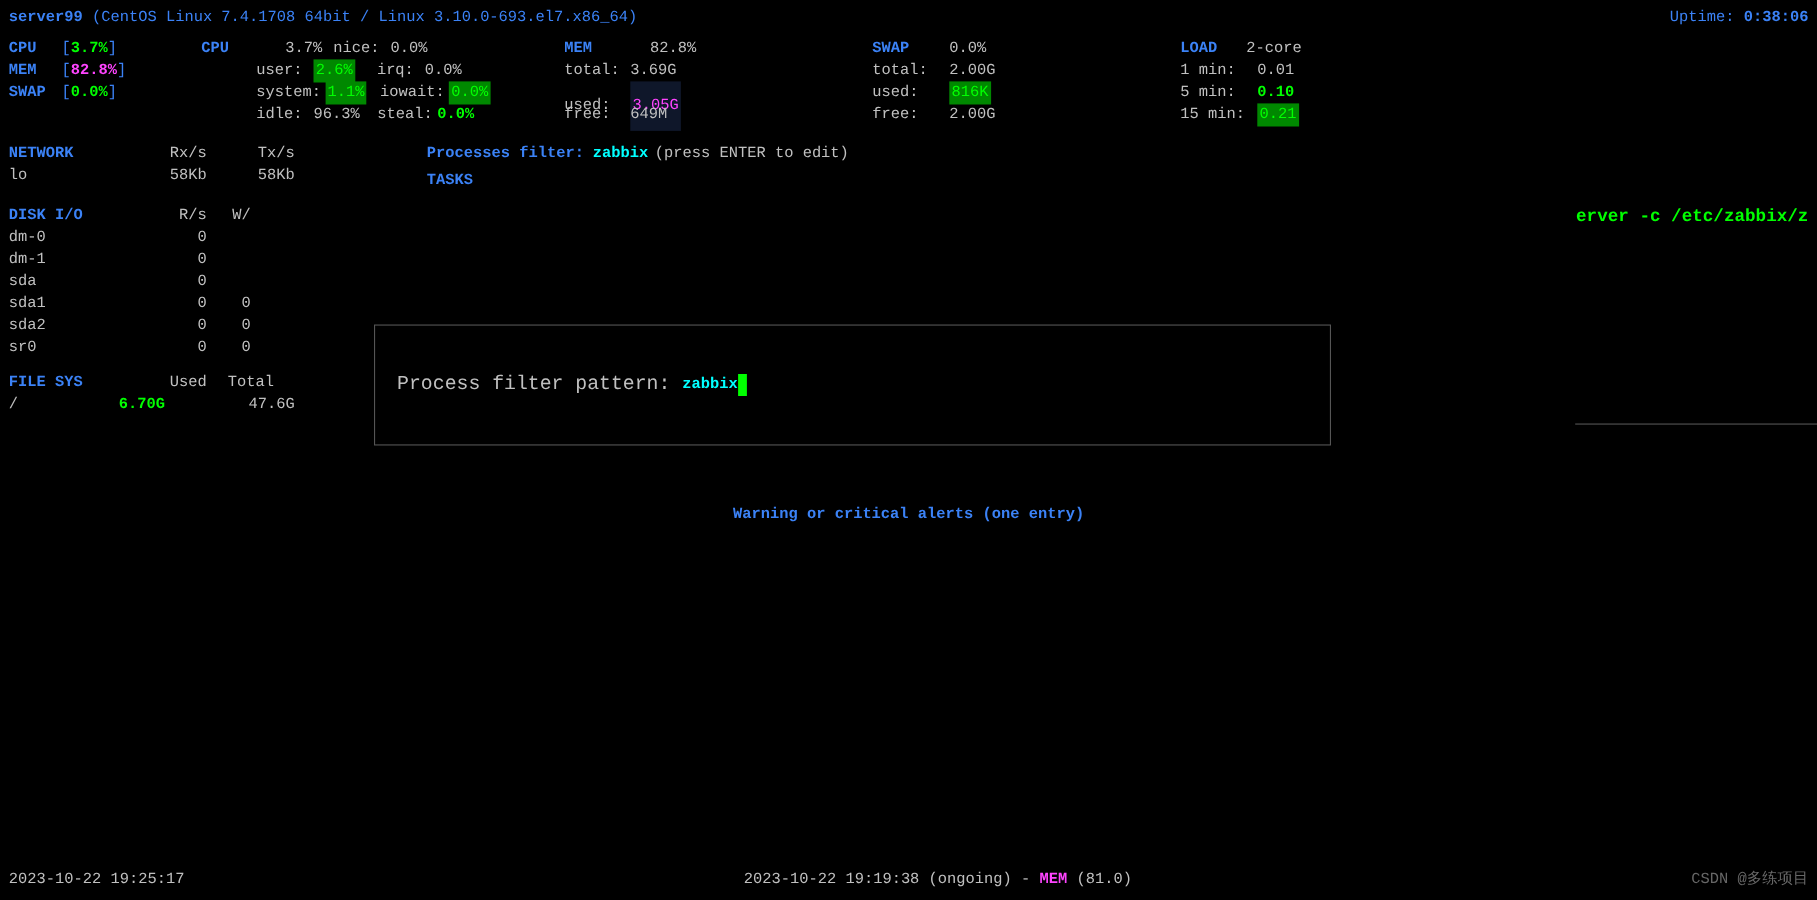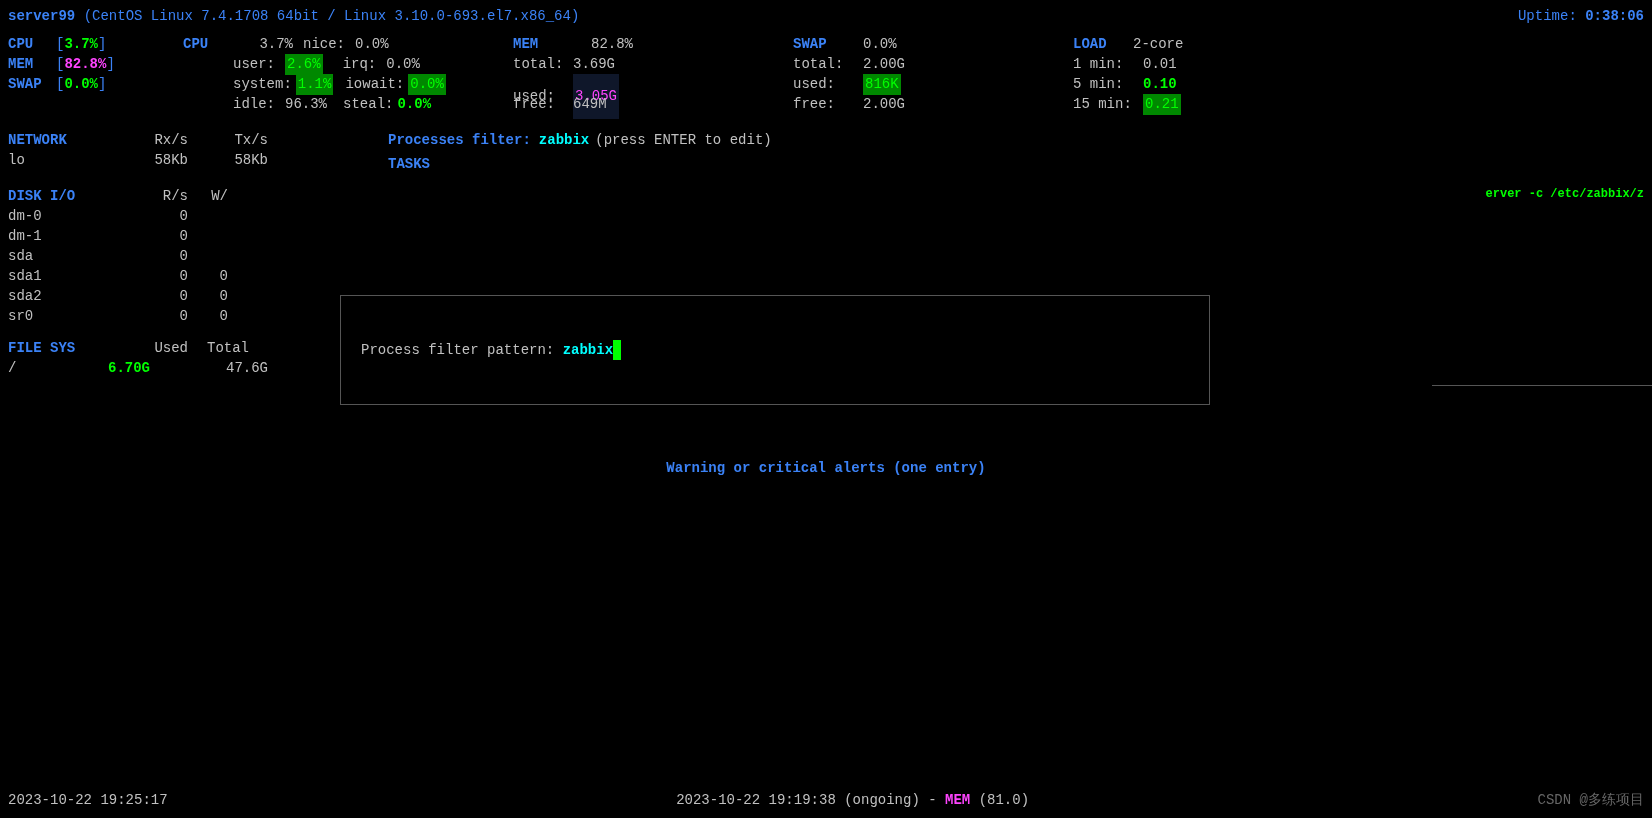--- a/index.html
+++ b/index.html
@@ -35,21 +35,21 @@
       left: 340px;
       width: 870px;
       height: 110px;
       background: #000;
       border: 1px solid #555;
       display: flex;
       align-items: center;
       padding: 0 20px;
       z-index: 10;
     }
-    .modal-text { color: #c0c0c0; font-size: 14px; }
+    .modal-text { color: #c0c0c0; font-size: 18px; }
     .modal-input { color: #00ffff; }
     .cursor { background: #00ff00; color: #000; }
 
     .right-underline {
       position: absolute;
       top: 385px;
       right: 0;
       width: 220px;
       border-bottom: 1px solid #555;
     }
@@ -297,21 +297,21 @@
         </div>
         <div class="stat-row">
           <span style="width:100px">sr0</span>
           <span style="width:80px;text-align:right">0</span>
           <span style="width:40px;text-align:right">0</span>
         </div>
       </div>
   </div>
 
   <div style="flex:1;display:flex;justify-content:flex-end">
-    <span class="bright-green" style="font-size:12px">erver -c /etc/zabbix/z</span>
+    <span class="bright-green" style="font-size:16px">erver -c /etc/zabbix/z</span>
   </div>
 </div>
 
 <div style="height:12px"></div>
 
 <div style="width:340px">
   <div class="stat-row">
     <span class="white bold" style="width:100px">FILE SYS</span>
     <span style="width:80px;text-align:right">Used</span>
     <span style="width:80px;text-align:center">Total</span>

